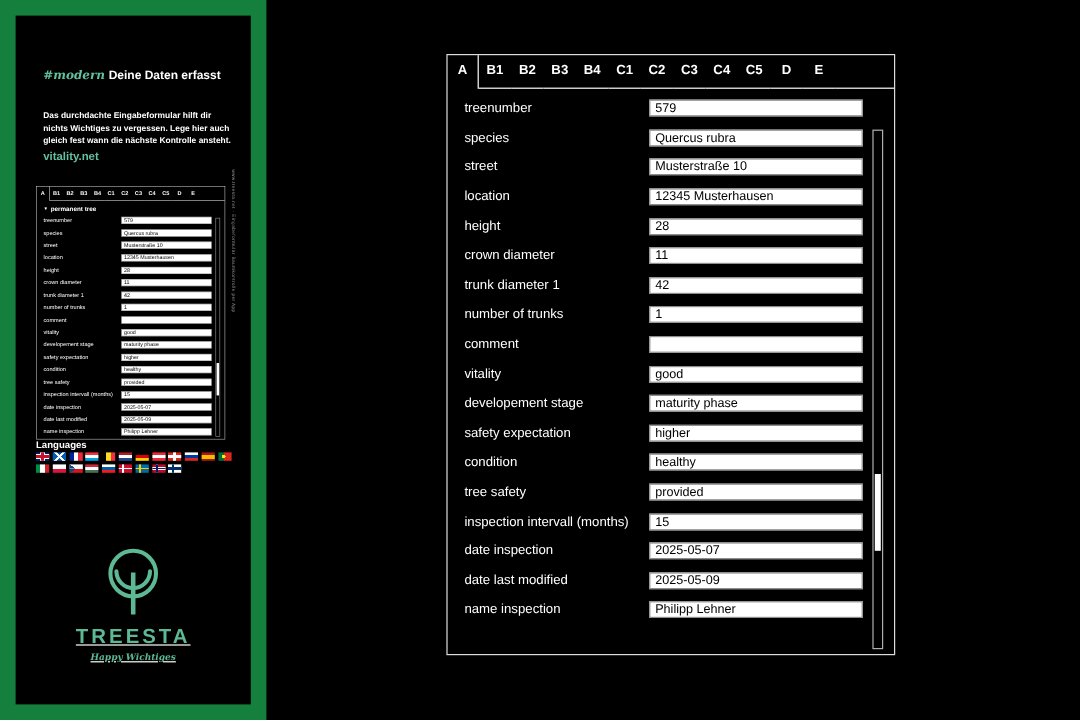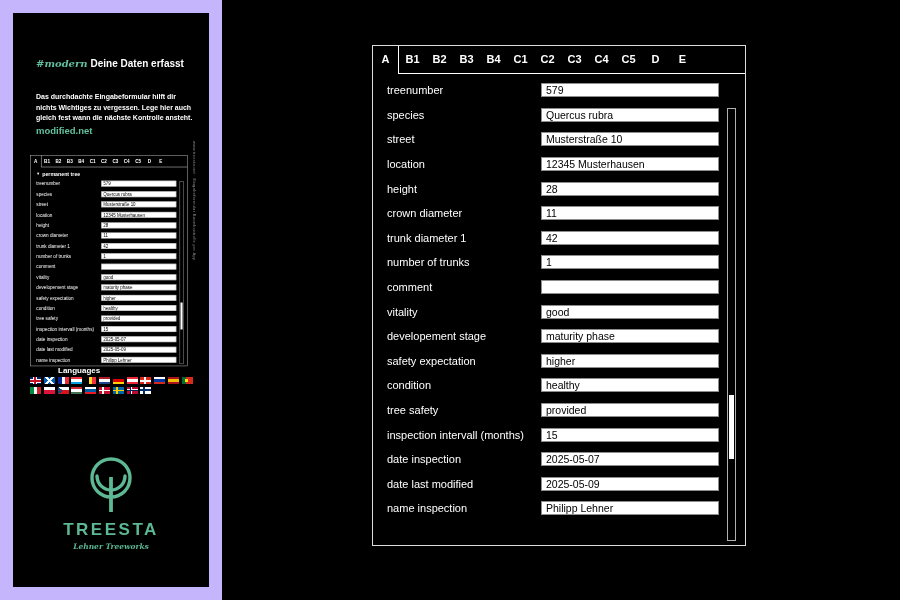--- a/index.html
+++ b/index.html
@@ -1,40 +1,40 @@
 <!DOCTYPE html>
 <html><head>
 <meta charset="utf-8">
 <style>
   * { margin:0; padding:0; box-sizing:border-box; }
   html,body { background:#000; }
   body { font-family:"Liberation Sans", sans-serif; color:#fff; }
   .stage { position:relative; width:900px; height:600px; background:#000; overflow:hidden; }
 
   
-  .artboard { position:absolute; left:0; top:0; width:222px; height:600px; background:#c4b5fd; }
+  .artboard { position:absolute; left:0; top:0; width:222px; height:600px; background:#15803d; }
   .card { position:absolute; left:13px; top:13px; width:196px; height:574px; background:#000; }
 
   .headline { position:absolute; left:23px; top:44px; width:168px; font-size:10px; font-weight:bold; line-height:14px; color:#fff; }
   .headline .tag { font-family:"DejaVu Serif", serif; font-style:italic; font-weight:bold; color:#62c09e; margin-right:3px; }
   .intro { position:absolute; left:23px; top:79px; width:162px; font-size:7px; line-height:10.5px; font-weight:bold; color:#fff; }
   .sitelink { position:absolute; left:23px; top:112px; font-size:9.5px; font-weight:bold; color:#62c09e; }
 
   .mini-wrap { position:absolute; left:17px; top:142px; width:160px; height:213px; }
   .mini-wrap .panel { transform:scale(0.4215); transform-origin:0 0; }
 
   .vcaption { position:absolute; left:179px; top:128px; height:150px; font-size:4px; line-height:5px;
               color:#8a8a8a; writing-mode:vertical-rl; letter-spacing:0.3px; white-space:nowrap; }
 
-  .lang-label { position:absolute; left:17px; top:353px; font-size:8px; font-weight:bold;margin-left:28px; }
+  .lang-label { position:absolute; left:17px; top:353px; font-size:8px; font-weight:bold; }
   .flags { position:absolute; left:17px; top:364px; width:170px; }
   .flag-row { display:flex; gap:2.8px; margin-bottom:3px; }
   .flag { width:11px; height:7px; flex:0 0 auto; }
 
-  .logo-block { position:absolute; left:0; top:443px; width:196px; text-align:center; }
+  .logo-block { position:absolute; left:0; top:443px; width:196px; text-align:center;text-decoration:underline; }
   .wordmark { font-size:17px; font-weight:bold; letter-spacing:2.5px; color:#5db894; margin-top:2px; }
   .logo-tagline { font-family:"DejaVu Serif", serif; font-style:italic; font-weight:bold; font-size:7.5px; color:#5db894; margin-top:2px; }
 
   
   .panel { position:relative; width:374px; height:501px; border:1px solid #dcdcdc; background:#000; }
   .tabbar { display:flex; height:28px; }
   .tab { width:27px; text-align:center; line-height:27px; font-size:11px; font-weight:bold; color:#fff;
          border-bottom:1px solid #fff; cursor:default; }
   .tab.active { width:26px; border-bottom:none; border-right:1px solid #fff; }
   .tab-fill { flex:1; border-bottom:1px solid #fff; }
@@ -57,21 +57,21 @@
 
   <div class="artboard">
     <div class="card">
 
       <div class="headline">
         <span class="tag">#modern</span><span>Deine Daten erfasst</span>
       </div>
 
       <div class="intro">Das durchdachte Eingabeformular hilft dir nichts Wichtiges zu vergessen. Lege hier auch gleich fest wann die nächste Kontrolle ansteht.</div>
 
-      <div class="sitelink">modified.net</div>
+      <div class="sitelink">vitality.net</div>
 
       <div class="mini-wrap">
         <div class="panel" id="mini-panel">
             <div class="tabbar">
               <div class="tab active">A</div>
               <div class="tab">B1</div>
               <div class="tab">B2</div>
               <div class="tab">B3</div>
               <div class="tab">B4</div>
               <div class="tab">C1</div>
@@ -195,21 +195,21 @@
           </div>
         </div>
 
       <div class="logo-block">
         <svg width="50" height="58" viewBox="0 0 50 58">
           <circle cx="25" cy="22" r="19" fill="none" stroke="#5db894" stroke-width="3.4"></circle>
           <path d="M 11 20 A 14 14 0 0 0 39 20" fill="none" stroke="#5db894" stroke-width="3.4" stroke-linecap="round"></path>
           <line x1="25" y1="21" x2="25" y2="56" stroke="#5db894" stroke-width="3.8"></line>
         </svg>
         <div class="wordmark">TREESTA</div>
-        <div class="logo-tagline">Lehner Treeworks</div>
+        <div class="logo-tagline">Happy Wichtiges</div>
       </div>
 
     </div>
   </div>
 
   <div class="main-panel-pos">
     <div class="panel" id="main-panel">
         <div class="tabbar">
           <div class="tab active">A</div>
           <div class="tab">B1</div>

